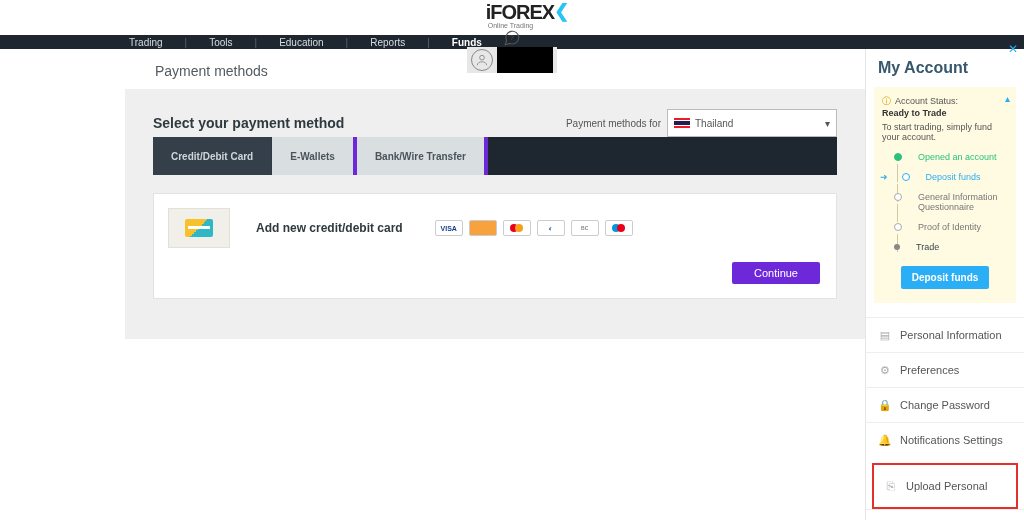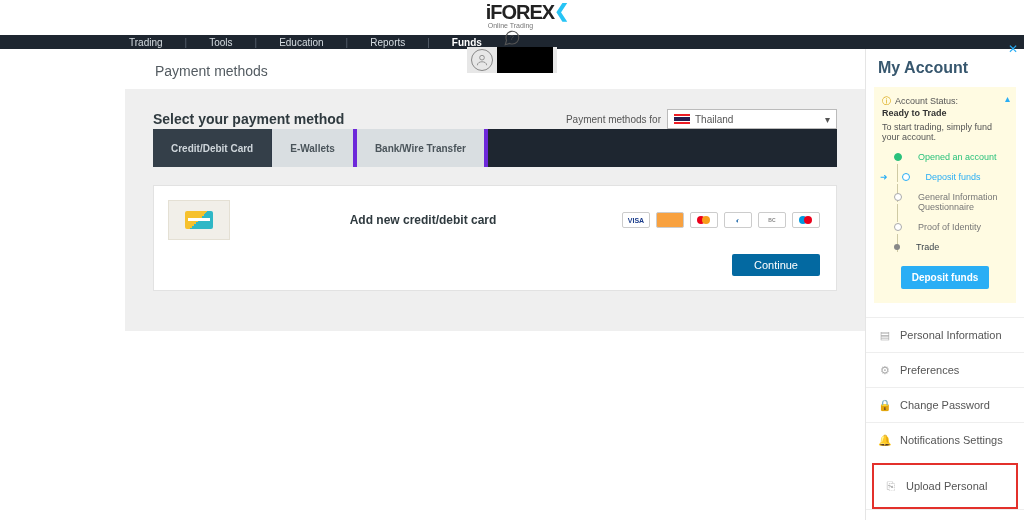--- a/index.html
+++ b/index.html
@@ -27,49 +27,49 @@
 .body-row { display:flex; }
 .main-col { width:865px; }
 .side-col { width:159px; border-left:1px solid #e5e5e5; padding:10px 0 0 0; }
 
 
 .page-title { font-size:14px; color:#535b61; margin:14px 0 10px 155px; }
 .panel { background:#efefef; margin-left:125px; padding:20px 28px 40px 28px; min-height:240px; }
 .panel-head { display:flex; align-items:center; }
 .panel-head h2 { font-size:14px; font-weight:bold; color:#2f3a3f; }
 .pm-for { margin-left:auto; font-size:10px; color:#555; display:flex; align-items:center; gap:6px; }
-.country-dd { background:#fff; border:1px solid #bbb; height:20px; min-width:170px; display:flex; align-items:center; padding:0 6px; font-size:10px; gap:5px; cursor:pointer; }
+.country-dd { background:#fff; border:1px solid #bbb; height:28px; min-width:170px; display:flex; align-items:center; padding:0 6px; font-size:10px; gap:5px; cursor:pointer; }
 .flag-th { width:16px; height:10px; background:linear-gradient(#ed1c24 0 16%,#fff 16% 33%,#241d4f 33% 66%,#fff 66% 83%,#ed1c24 83% 100%); }
 .country-dd .caret { margin-left:auto; }
 
 .tabs-row { background:#1e2630; display:flex; height:38px; }
 .tab { padding:0 18px; display:flex; align-items:center; font-size:10px; font-weight:bold; color:#cfd6db; border-right:1px solid #2e3946; cursor:pointer; }
 .tab { background:#343f49; }
 .tab.inactive { background:#d9dee1; color:#4a545a; border-right:4px solid #6d28d9; }
 .tabs-trailer { flex:1; }
 
 .method-card { background:#fff; margin-top:18px; padding:14px 16px 14px 14px; border:1px solid #e2e2e2; }
-.method-top { display:flex; align-items:center; gap:26px;justify-content:space-between; }
+.method-top { display:flex; align-items:center; gap:26px; }
 .card-icon { width:62px; height:40px; background:#f1efe9; border:1px solid #e4e0d4; display:flex; align-items:center; justify-content:center; }
 .card-glyph { width:28px; height:18px; background:linear-gradient(135deg,#f6c12d 0 50%,#2fb7c6 50% 100%); border-radius:2px; position:relative; }
 .card-glyph::after { content:""; position:absolute; left:3px; right:3px; top:7px; height:3px; background:#fff; }
 .method-title { font-size:12px; font-weight:bold; color:#2f3a3f; }
 .card-logos { display:flex; gap:6px; margin-left:6px; }
 .clogo { width:28px; height:16px; border:1px solid #ccc; border-radius:2px; display:flex; align-items:center; justify-content:center; font-size:7px; font-weight:bold; background:#fff; }
 .clogo.visa { color:#1a3c8b; }
 .clogo.orange { background:#f8a13f; }
 .clogo.mc::before,.clogo.mc::after{content:"";width:8px;height:8px;border-radius:50%;}
 .clogo.mc::before{background:#eb001b;margin-right:-3px;}
 .clogo.mc::after{background:#f79e1b;}
 .clogo.maestro::before,.clogo.maestro::after{content:"";width:8px;height:8px;border-radius:50%;}
 .clogo.maestro::before{background:#0099df;margin-right:-3px;}
 .clogo.maestro::after{background:#eb001b;}
 .clogo.grey{color:#888;font-size:5px;}
 .method-actions { display:flex; justify-content:flex-end; margin-top:14px; }
-.continue-btn { background:#0369a1; color:#fff; border:none; padding:5px 22px; font-size:11px; border-radius:2px; cursor:pointer; }
+.continue-btn { background:#6d28d9; color:#fff; border:none; padding:5px 22px; font-size:11px; border-radius:2px; cursor:pointer; }
 
 
 .side-title { font-size:16px; color:#37576e; font-weight:bold; padding:0 12px 6px 12px; }
 .close-x { position:absolute; right:6px; top:42px; color:#2aaef5; font-size:12px; cursor:pointer; }
 .status-box { background:#fffbe2; margin:4px 8px 0 8px; padding:8px 8px 10px 8px; font-size:9px; position:relative; }
 .status-caret { position:absolute; right:6px; top:6px; color:#2aaef5; font-size:10px; }
 .status-box .label { color:#555; }
 .status-box .value { font-weight:bold; color:#333; }
 .status-desc { margin-top:4px; color:#555; font-size:9px; }
 .steps { margin-top:10px; }

